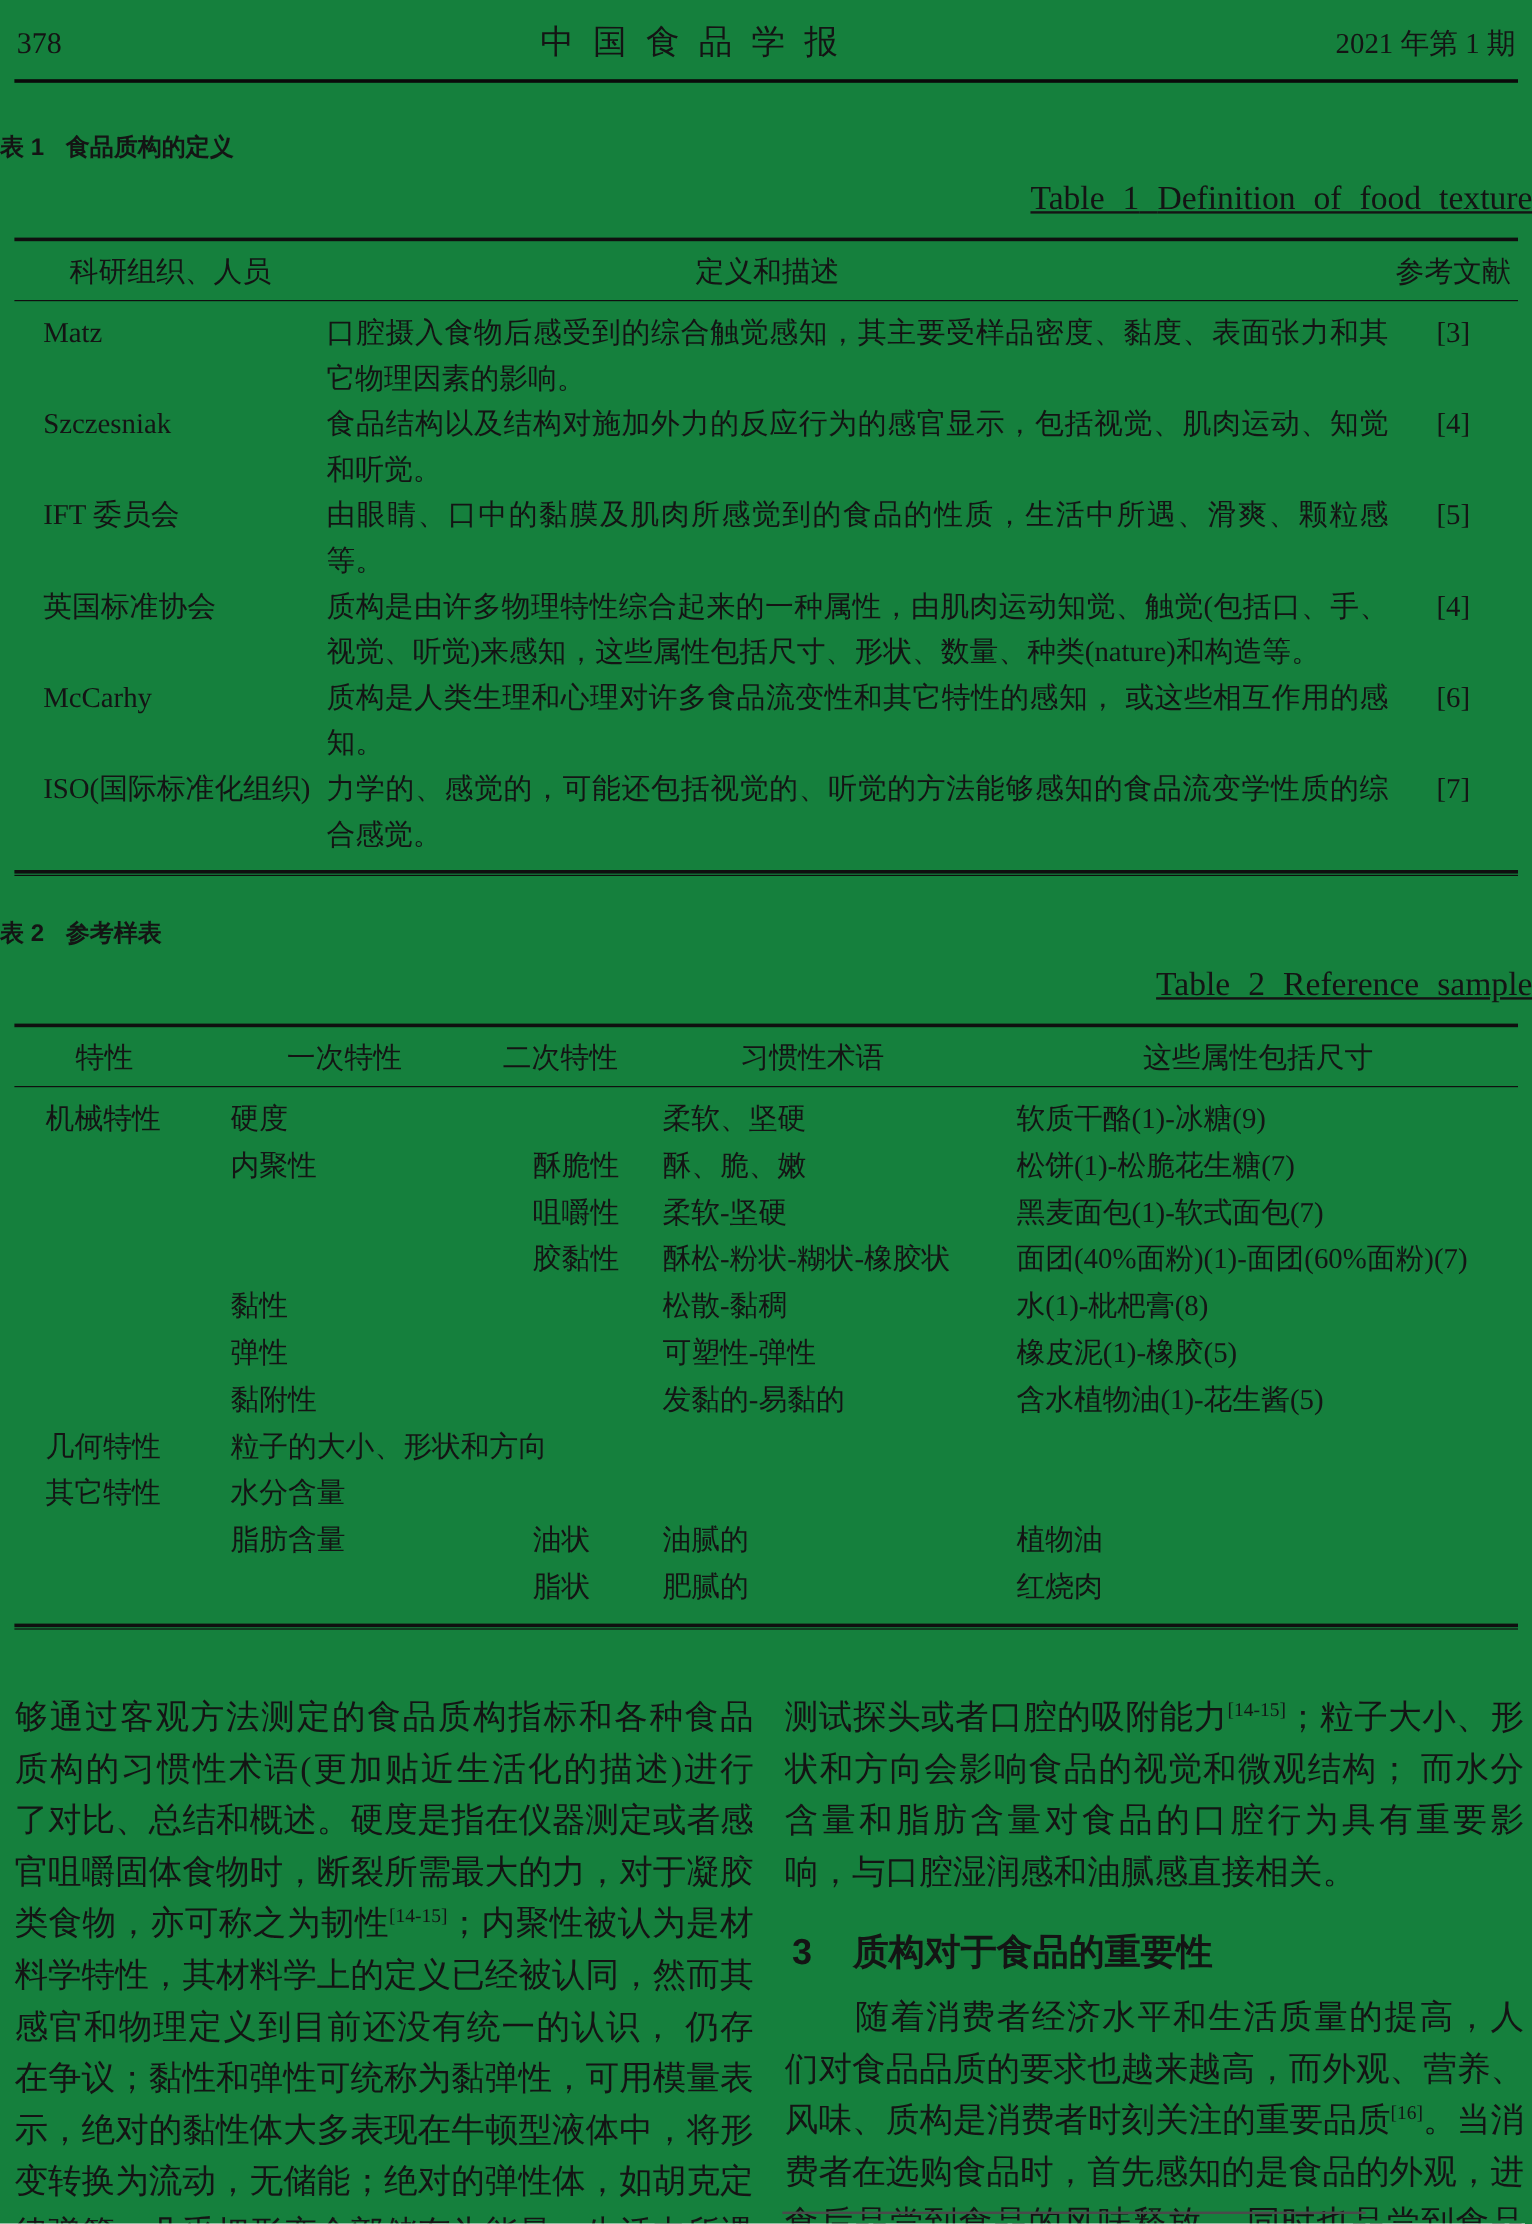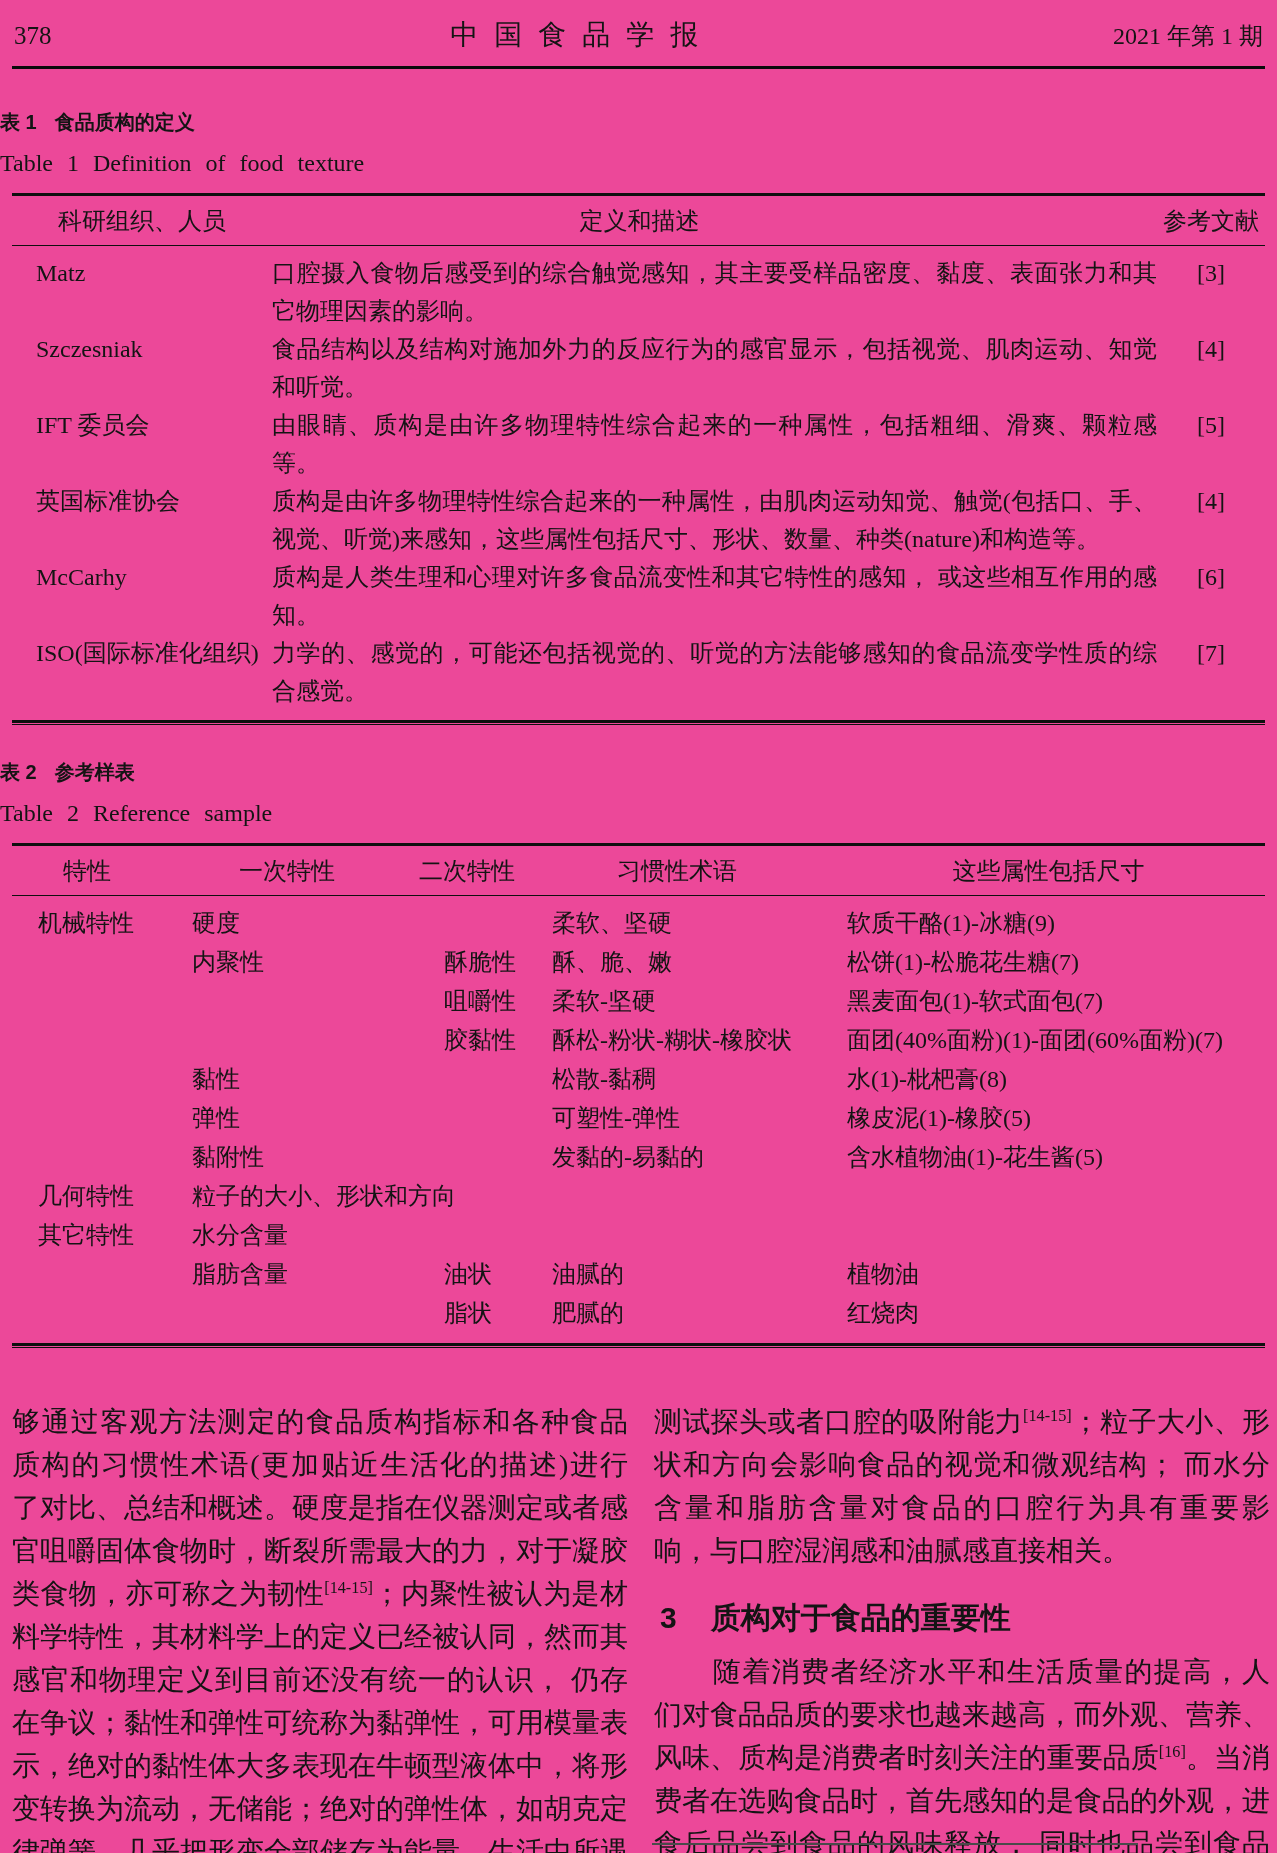--- a/index.html
+++ b/index.html
@@ -1,21 +1,21 @@
 <!DOCTYPE html>
 <html><head>
 <meta charset="utf-8">
 <style>
   * { margin: 0; padding: 0; box-sizing: border-box; }
   html, body { background: #e8e8e8; }
   .page {
     position: relative;
     width: 1277px; height: 1853px;
     margin: 0 auto;
-    background: #ec4899;
+    background: #15803d;
     color: #141414;
     font-family: "Liberation Serif", "DejaVu Serif", serif;
     overflow: hidden;
   }
   
   .running-head {
     margin: 16px 12px 0;
     padding: 0 2px 12px;
     border-bottom: 3px solid #0a0a0a;
     display: flex; justify-content: space-between; align-items: baseline;
@@ -23,21 +23,21 @@
   .page-number { font-size: 25px; }
   .journal-title { font-size: 28px; letter-spacing: 16px; font-weight: 500; }
   .issue-info { font-size: 24px; }
 
   
   .caption-zh {
     font-size: 20px; font-weight: bold;
     font-family: "Liberation Sans", "DejaVu Sans", sans-serif;
   }
   .caption-zh .cap-label { margin-right: 18px; }
-  .caption-en { text-align: left; font-size: 24px; word-spacing: 8px; margin-top: 14px; }
+  .caption-en { text-align: right; font-size: 28px; word-spacing: 8px; margin-top: 14px; text-decoration: underline; }
 
   
   .t1-captions { margin-top: 40px; }
   .table1 { margin: 16px 12px 0; border-top: 3.5px solid #0f0f0f; }
   .t1-header {
     display: grid; grid-template-columns: 260px 885px 1fr;
     padding: 9px 0 8px; border-bottom: 1.5px solid #0f0f0f;
     font-size: 24px;
   }
   .t1-header .h-org { text-align: center; }
@@ -126,21 +126,21 @@
         </div>
 
         <div class="t1-row">
           <div class="t1-org">Szczesniak</div>
           <div class="t1-def">食品结构以及结构对施加外力的反应行为的感官显示，包括视觉、肌肉运动、知觉和听觉。</div>
           <div class="t1-ref">[4]</div>
         </div>
 
         <div class="t1-row">
           <div class="t1-org">IFT 委员会</div>
-          <div class="t1-def">由眼睛、质构是由许多物理特性综合起来的一种属性，包括粗细、滑爽、颗粒感等。</div>
+          <div class="t1-def">由眼睛、口中的黏膜及肌肉所感觉到的食品的性质，生活中所遇、滑爽、颗粒感等。</div>
           <div class="t1-ref">[5]</div>
         </div>
 
         <div class="t1-row">
           <div class="t1-org">英国标准协会</div>
           <div class="t1-def">质构是由许多物理特性综合起来的一种属性，由肌肉运动知觉、触觉(包括口、手、视觉、听觉)来感知，这些属性包括尺寸、形状、数量、种类(nature)和构造等。</div>
           <div class="t1-ref">[4]</div>
         </div>
 
         <div class="t1-row">

